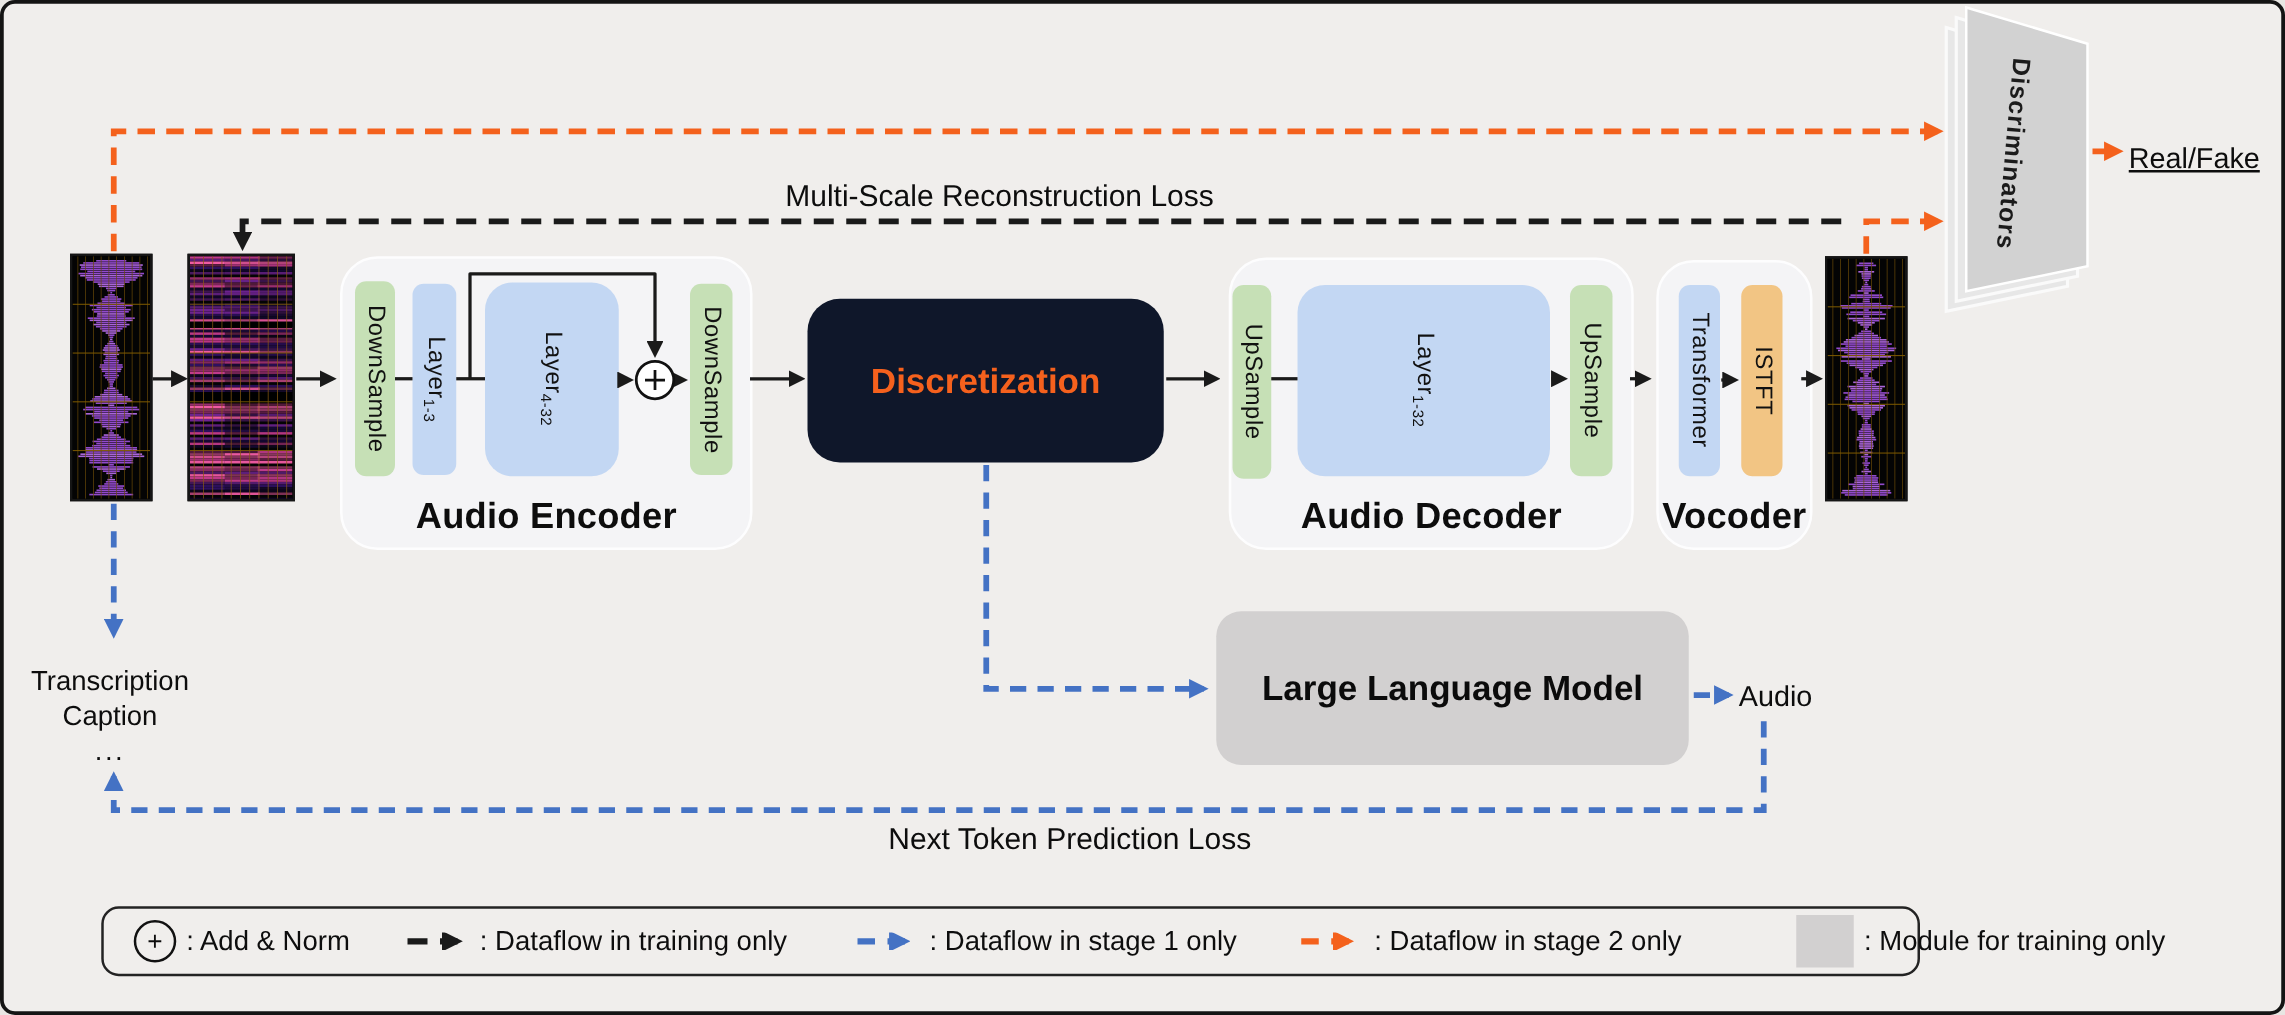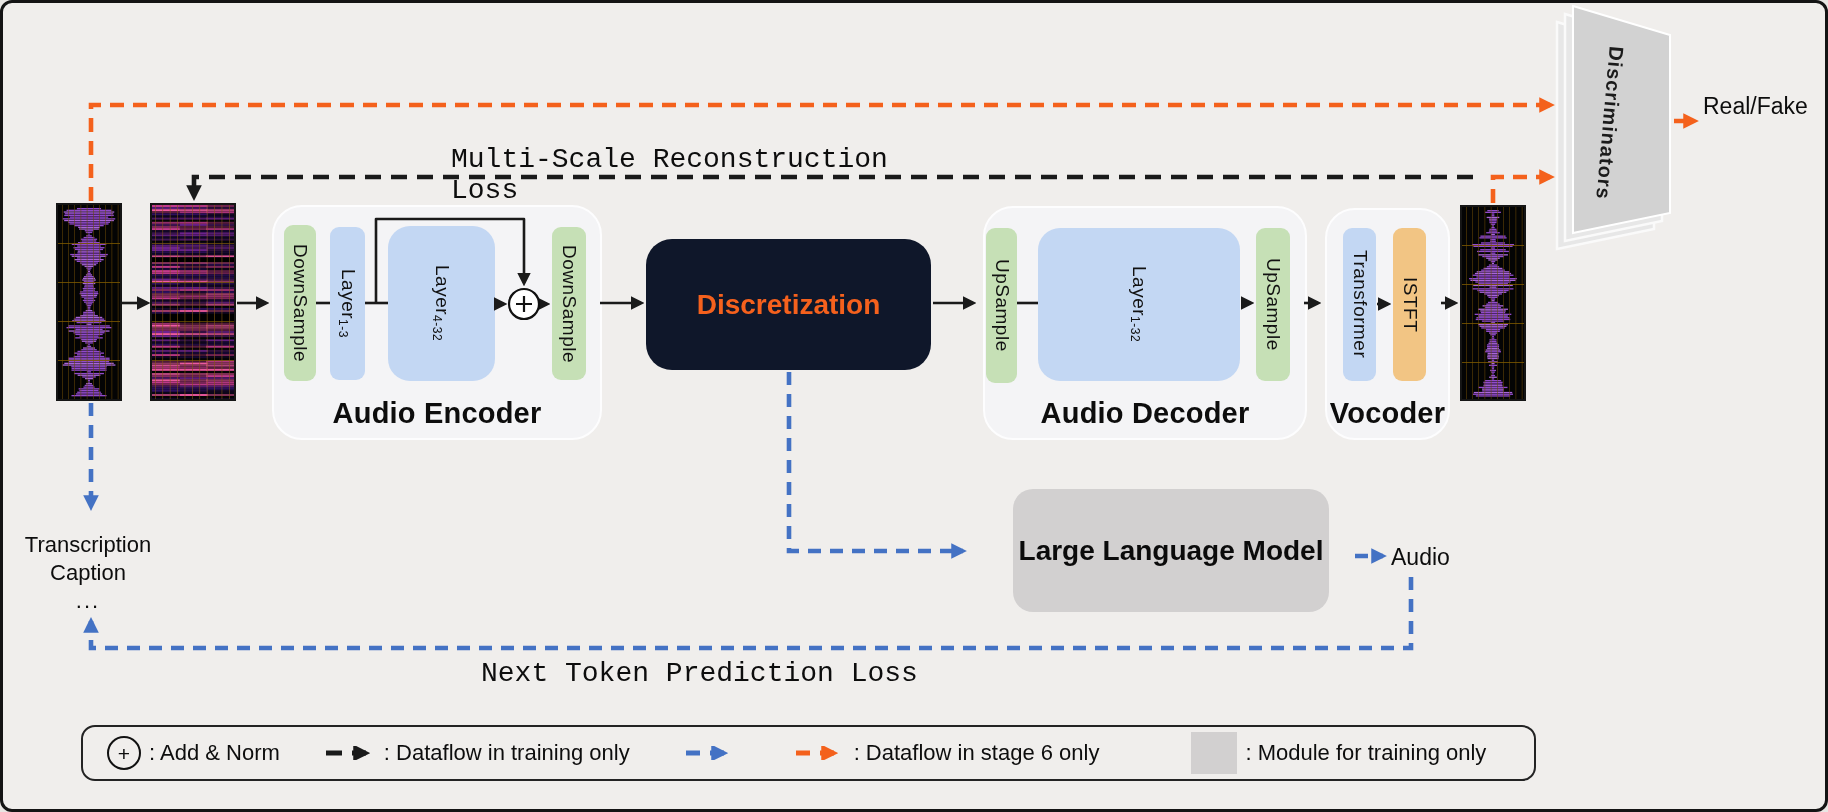--- a/index.html
+++ b/index.html
@@ -35,21 +35,21 @@
   
   #discretization{
     border-radius:26px;display:flex;align-items:center;justify-content:center;
     font-weight:bold;font-size:28px;color:#f5611d;
   }
   
   #llm{
     border-radius:20px;display:flex;align-items:center;justify-content:center;
     font-weight:bold;font-size:28px;color:#0b0b0b;
   }
-  .plainlabel{font-size:28px;text-align:left;font-family:Liberation Mono, monospace;}
+  .plainlabel{font-size:24px;text-align:right;}
   .smalllabel{font-size:23px;}
   
   .audioimg{background:#000;border:2px solid #151515;box-sizing:border-box;}
   .audioimg svg{display:block;}
   
   #disc-text{
     writing-mode:vertical-rl;text-orientation:mixed;font-weight:bold;font-size:20px;
     letter-spacing:1px;transform:rotate(5deg);color:#1b1b1b;
   }
   
@@ -652,27 +652,27 @@
 
   <svg class="abs" style="left:1545px;top:0;" width="150" height="260" viewBox="0 0 150 260">
     <polygon points="9,19 106,48 106,226 9,246" fill="#e7e7e7" stroke="#fafafa" stroke-width="2.5"></polygon>
     <polygon points="17,11 114,40 114,218 17,238" fill="#e7e7e7" stroke="#fafafa" stroke-width="2.5"></polygon>
     <polygon points="25,3 122,32 122,210 25,230" fill="#d2d2d2" stroke="#ffffff" stroke-width="2"></polygon>
   </svg>
   <div class="abs" style="left:1583px;top:28px;width:46px;height:184px;display:flex;align-items:center;justify-content:center;">
     <span id="disc-text">Discriminators</span>
   </div>
 
-  <div id="llm" class="abs graybox" style="left:970px;top:486px;width:316px;height:123px;margin-left:40px;">
+  <div id="llm" class="abs graybox" style="left:970px;top:486px;width:378px;height:123px;">
     <span>Large Language Model</span>
   </div>
 
   <div class="abs plainlabel" style="left:448px;top:141px;width:520px;">Multi-Scale Reconstruction Loss</div>
   <div class="abs plainlabel" style="left:478px;top:655px;width:520px;">Next Token Prediction Loss</div>
-  <div class="abs smalllabel" style="left:1700px;top:90px;">Real/Fake</div>
+  <div class="abs smalllabel" style="left:1700px;top:110px;text-decoration:underline;">Real/Fake</div>
   <div class="abs smalllabel" style="left:1388px;top:541px;">Audio</div>
   <div class="abs" style="left:10px;top:528px;width:150px;text-align:center;font-size:22px;line-height:28px;">
     <div>Transcription</div>
     <div>Caption</div>
     <div style="letter-spacing:2px;">...</div>
   </div>
 
   <svg id="overlay" width="1828" height="812" viewBox="0 0 1828 812">
     <defs>
       <marker id="ak" viewBox="0 0 10 10" refX="7.5" refY="5" markerWidth="5.2" markerHeight="5.2" orient="auto-start-reverse">
@@ -737,27 +737,28 @@
         <line x1="4" y1="7" x2="20" y2="7" stroke="#1a1a1a" stroke-width="5"></line>
         <line x1="30" y1="7" x2="44" y2="7" stroke="#1a1a1a" stroke-width="5" marker-end="url(#akd)"></line>
       </svg>
       <span>: Dataflow in training only</span>
     </div>
     <div class="leg-item" style="margin-left:52px;">
       <svg class="leg-glyph" width="56" height="14" viewBox="0 0 56 14">
         <line x1="4" y1="7" x2="18" y2="7" stroke="#4472c4" stroke-width="5"></line>
         <line x1="28" y1="7" x2="42" y2="7" stroke="#4472c4" stroke-width="5" marker-end="url(#ab)"></line>
       </svg>
+      <span>: Dataflow in stage 1 only</span>
     </div>
     <div class="leg-item" style="margin-left:48px;">
       <svg class="leg-glyph" width="56" height="14" viewBox="0 0 56 14">
         <line x1="4" y1="7" x2="18" y2="7" stroke="#f4611c" stroke-width="5"></line>
         <line x1="28" y1="7" x2="42" y2="7" stroke="#f4611c" stroke-width="5" marker-end="url(#ao)"></line>
       </svg>
-      <span>: Dataflow in stage 6 only</span>
+      <span>: Dataflow in stage 2 only</span>
     </div>
     <div class="leg-item" style="margin-left:56px;padding-left:36px;">
       <span class="leg-square"></span>
       <span>: Module for training only</span>
     </div>
   </div>
 
 </div>
 
 </body></html>

